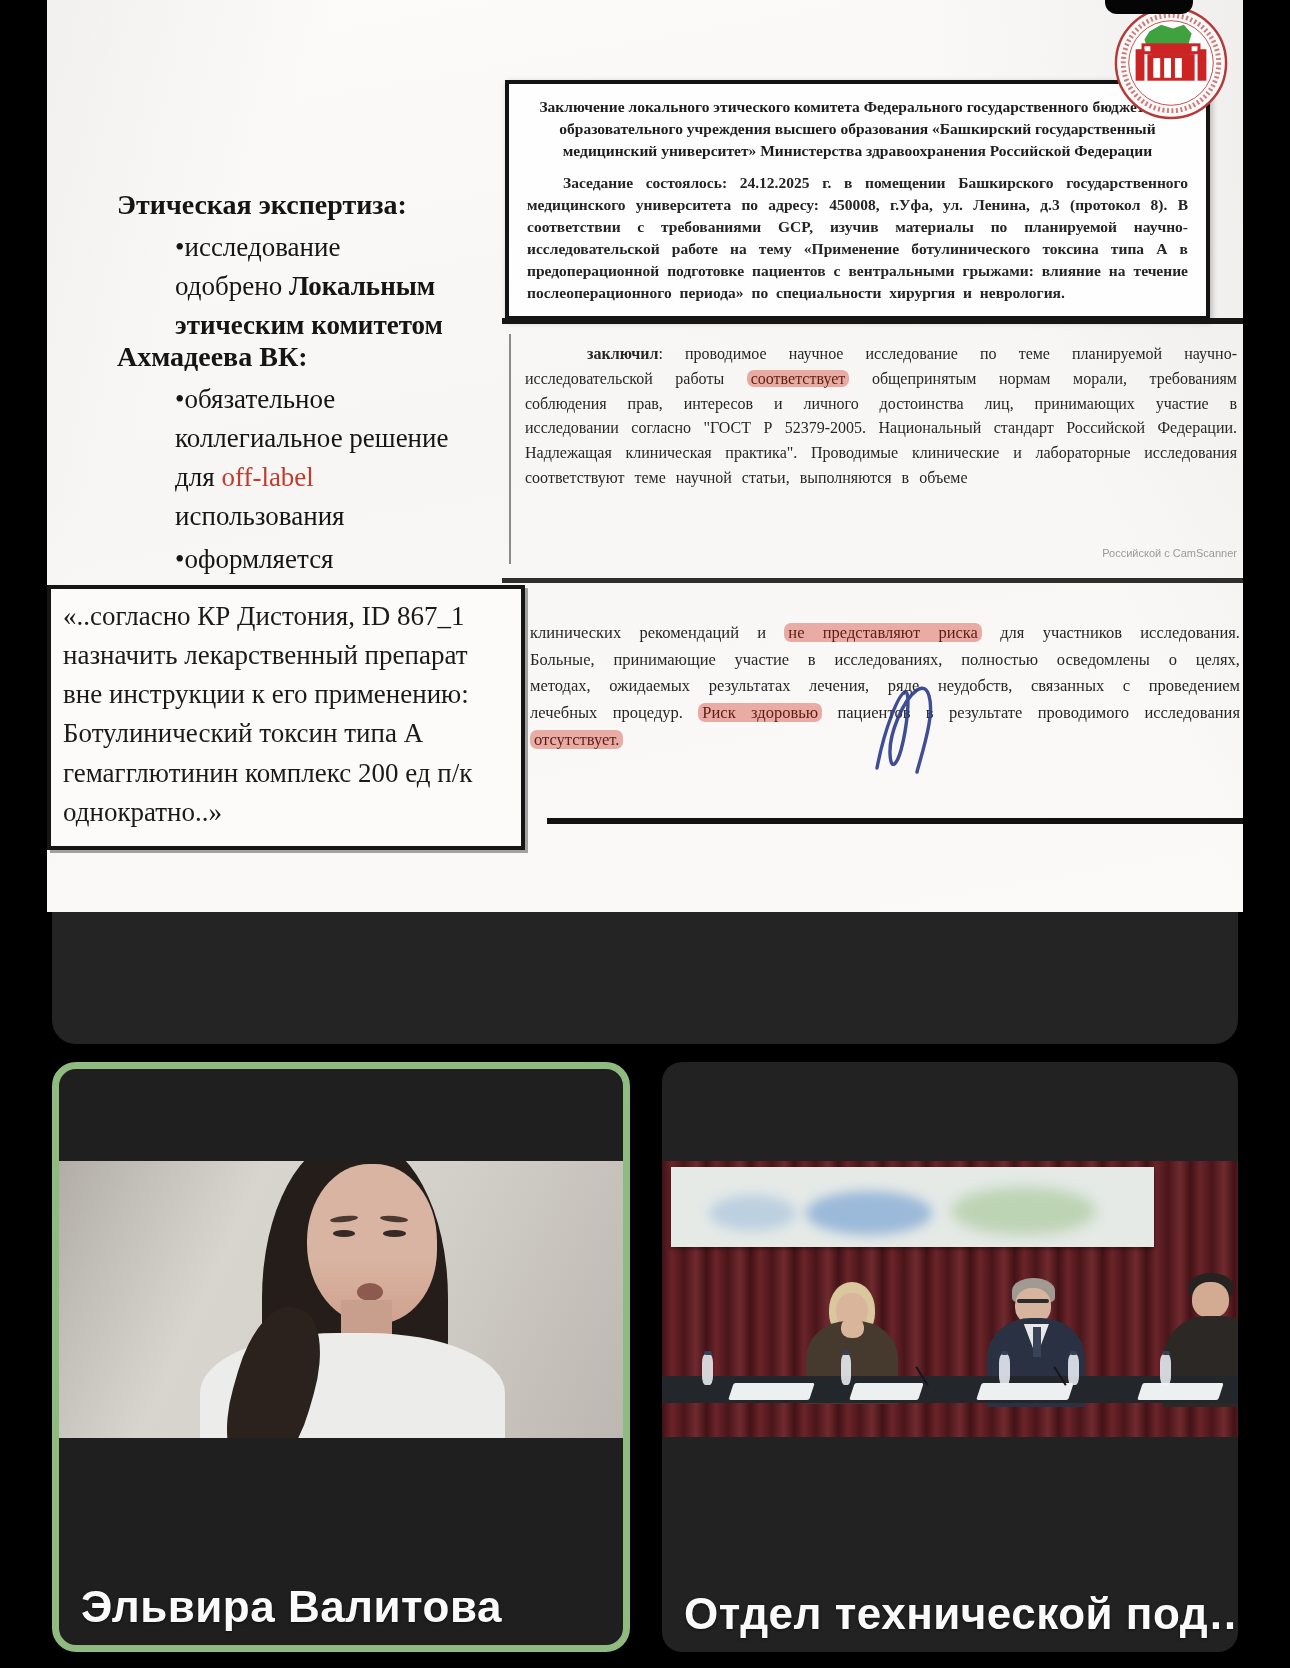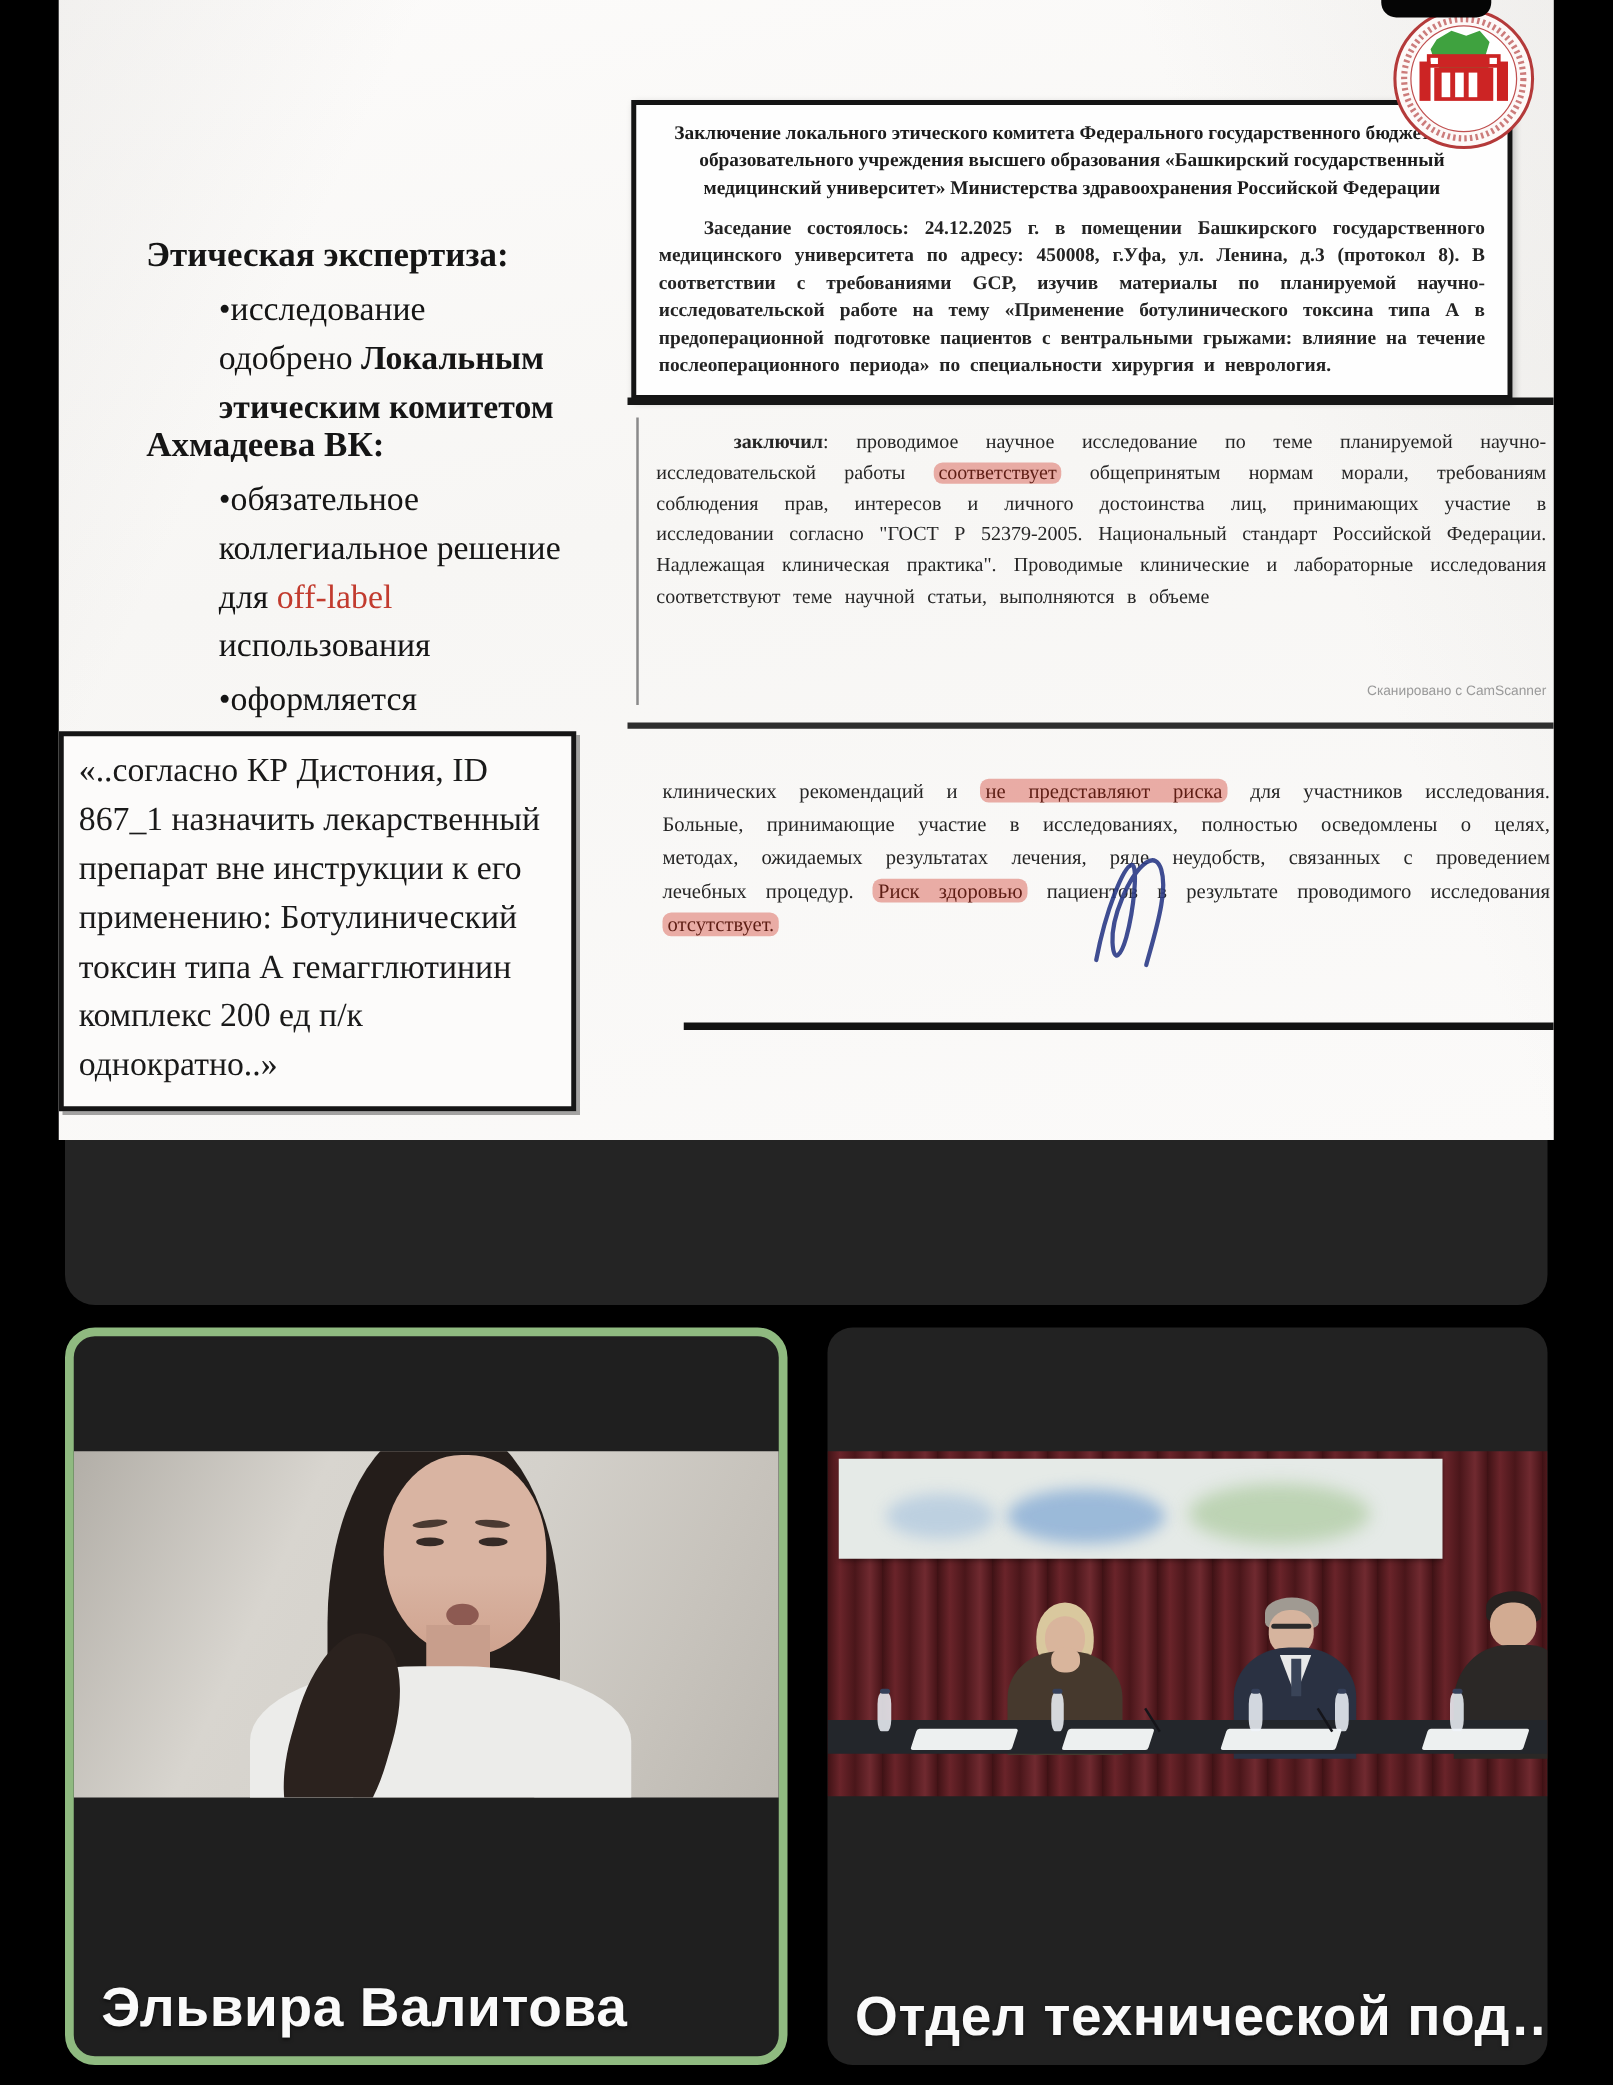--- a/index.html
+++ b/index.html
@@ -23,21 +23,21 @@
   .b-ethics{position:absolute;left:128px;top:228px;width:272px;
     font:27px/1.45 "Liberation Serif",serif;color:#151515;}
   .h-vk{position:absolute;left:70px;top:340px;font:bold 28px/1.2 "Liberation Serif",serif;color:#151515;}
   .b-vk1{position:absolute;left:128px;top:380px;width:308px;
     font:27px/1.45 "Liberation Serif",serif;color:#151515;}
   .b-vk2{position:absolute;left:128px;top:540px;width:272px;
     font:27px/1.45 "Liberation Serif",serif;color:#151515;}
   .red-word{color:#c23b2e;}
   .bold{font-weight:bold;}
 
-  .quote-box{position:absolute;left:0;top:585px;width:414px;box-sizing:border-box;
+  .quote-box{position:absolute;left:0;top:585px;width:478px;box-sizing:border-box;
     border:4px solid #151515;background:#fcfbfa;padding:8px 10px 14px 12px;
     font:27px/1.45 "Liberation Serif",serif;color:#1a1a1a;
     box-shadow:3px 3px 0 rgba(0,0,0,.35);}
   .citation{position:absolute;left:400px;top:768px;width:370px;text-align:center;
     font:21px/1.33 "Liberation Serif",serif;color:#9b9b9b;}
 
   
   .doc1{position:absolute;left:458px;top:80px;width:705px;box-sizing:border-box;
     border:4px solid #141414;background:#fefefe;padding:12px 18px 12px 18px;
     box-shadow:2px 2px 6px rgba(0,0,0,.25);}
@@ -142,21 +142,21 @@
   <div class="b-vk2">•оформляется протоколом</div>
 
   <div class="doc1">
     <div class="doc1-header">Заключение локального этического комитета Федерального государственного бюджетного образовательного учреждения высшего образования «Башкирский государственный медицинский университет» Министерства здравоохранения Российской Федерации</div>
     <div class="doc1-body">Заседание состоялось: 24.12.2025 г. в помещении Башкирского государственного медицинского университета по адресу: 450008, г.Уфа, ул. Ленина, д.3 (протокол 8). В соответствии с требованиями GCP, изучив материалы по планируемой научно-исследовательской работе на тему «Применение ботулинического токсина типа А в предоперационной подготовке пациентов с вентральными грыжами: влияние на течение послеоперационного периода» по специальности хирургия и неврология.</div>
   </div>
 
   <div class="doc2-topline"></div>
   <div class="doc2-leftline"></div>
   <div class="doc2-text"><span class="bold">заключил</span><span>: проводимое научное исследование по теме планируемой научно-исследовательской работы </span><span class="hl">соответствует</span><span> общепринятым нормам морали, требованиям соблюдения прав, интересов и личного достоинства лиц, принимающих участие в исследовании согласно "ГОСТ Р 52379-2005. Национальный стандарт Российской Федерации. Надлежащая клиническая практика". Проводимые клинические и лабораторные исследования соответствуют теме научной статьи, выполняются в объеме</span></div>
-  <div class="camscanner">Сканировано с CamScanner</div>
+  <div class="camscanner">Российской с CamScanner</div>
 
   <div class="doc3-topline"></div>
   <div class="doc3-text"><span>клинических рекомендаций и </span><span class="hl">не представляют риска</span><span> для участников исследования. Больные, принимающие участие в исследованиях, полностью осведомлены о целях, методах, ожидаемых результатах лечения, ряде неудобств, связанных с проведением лечебных процедур. </span><span class="hl">Риск здоровью</span><span> пациентов в результате проводимого исследования </span><span class="hl">отсутствует.</span></div>
 
   <svg class="signature" viewBox="0 0 130 112">
     <path d="M30,92 C38,50 52,18 58,16 C64,14 60,52 54,74 C50,88 44,96 43,78 C42,58 56,24 70,14 C82,6 86,26 82,48 C79,66 72,88 70,96" fill="none" stroke="#2a3a86" stroke-width="3.4" stroke-linecap="round" opacity="0.9"></path>
   </svg>
   <div class="doc3-bottomline"></div>
 
   <div class="quote-box serif">«..согласно КР Дистония, ID 867_1 назначить лекарственный препарат вне инструкции к его применению: Ботулинический токсин типа А гемагглютинин комплекс 200 ед п/к однократно..»</div>

